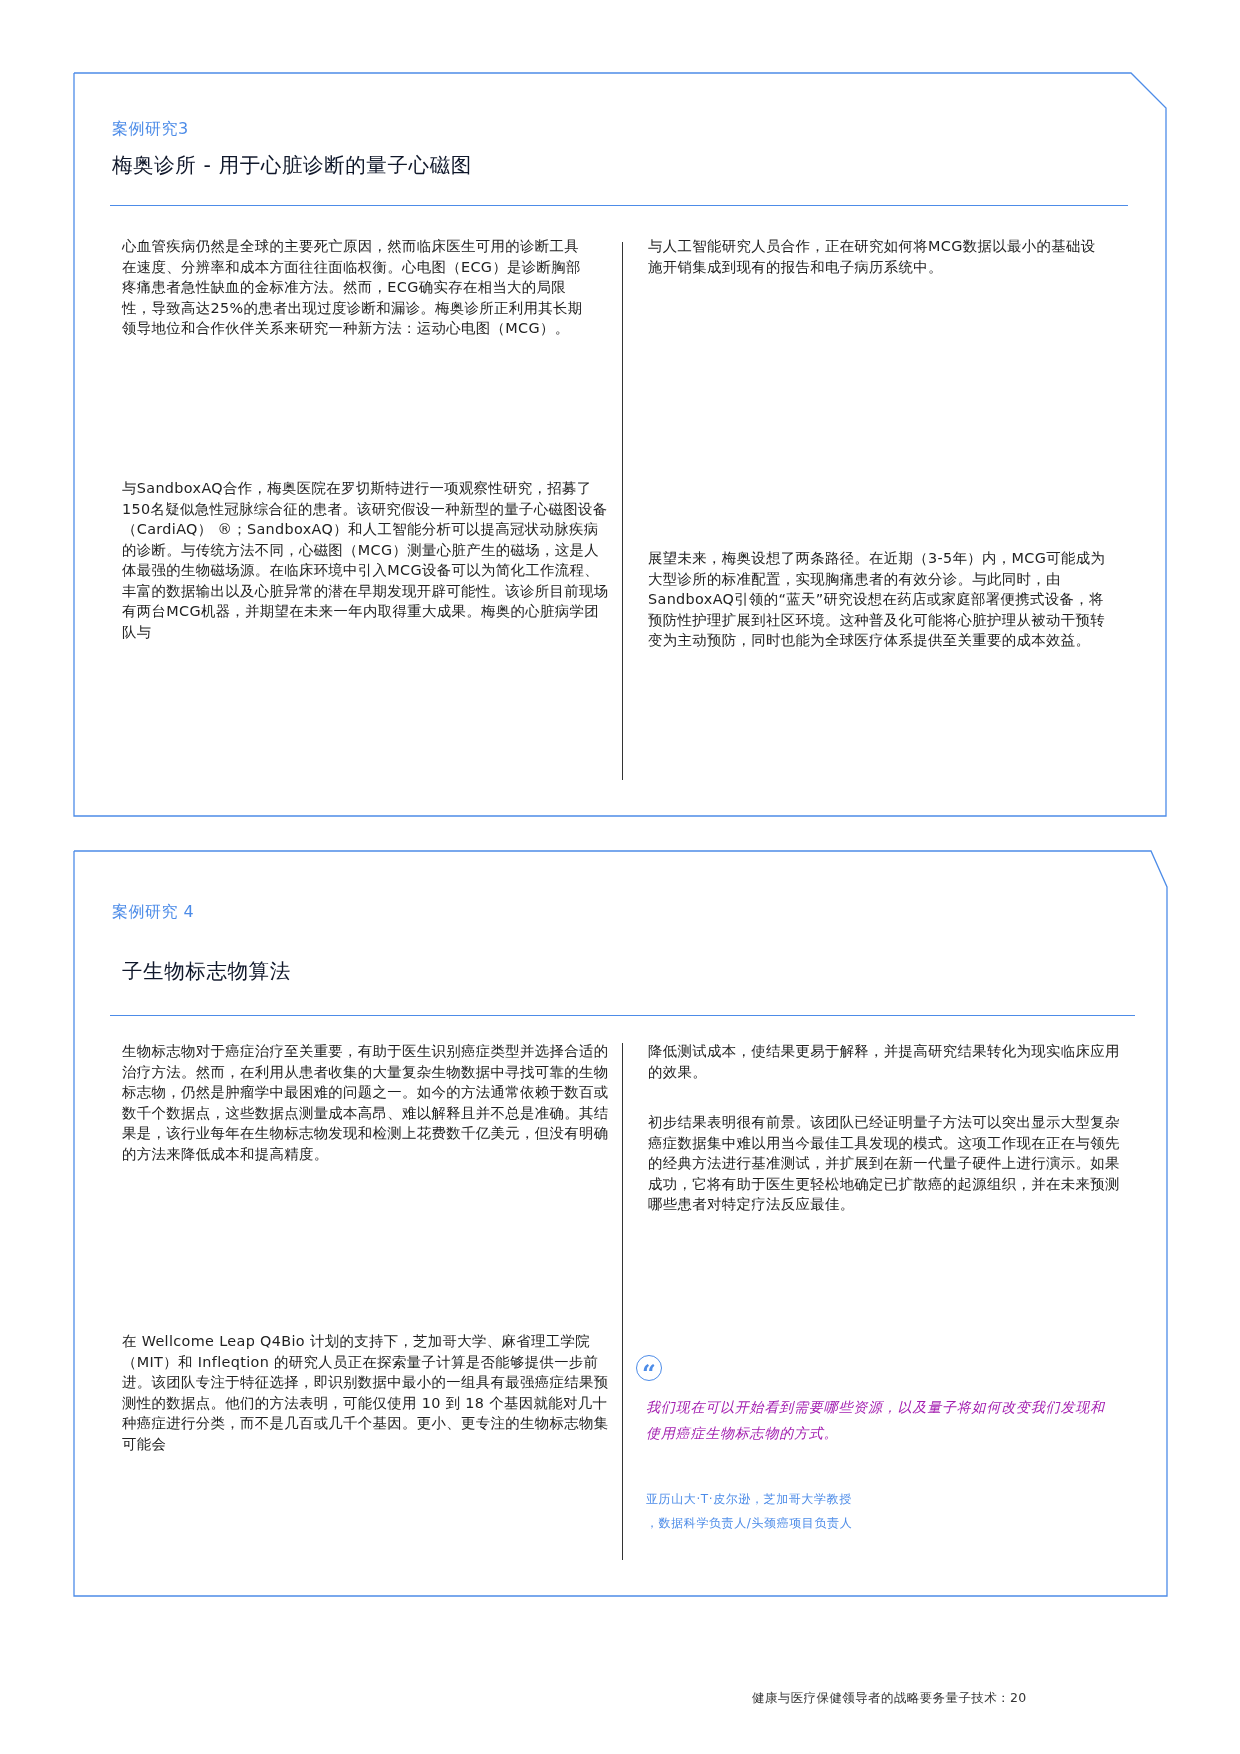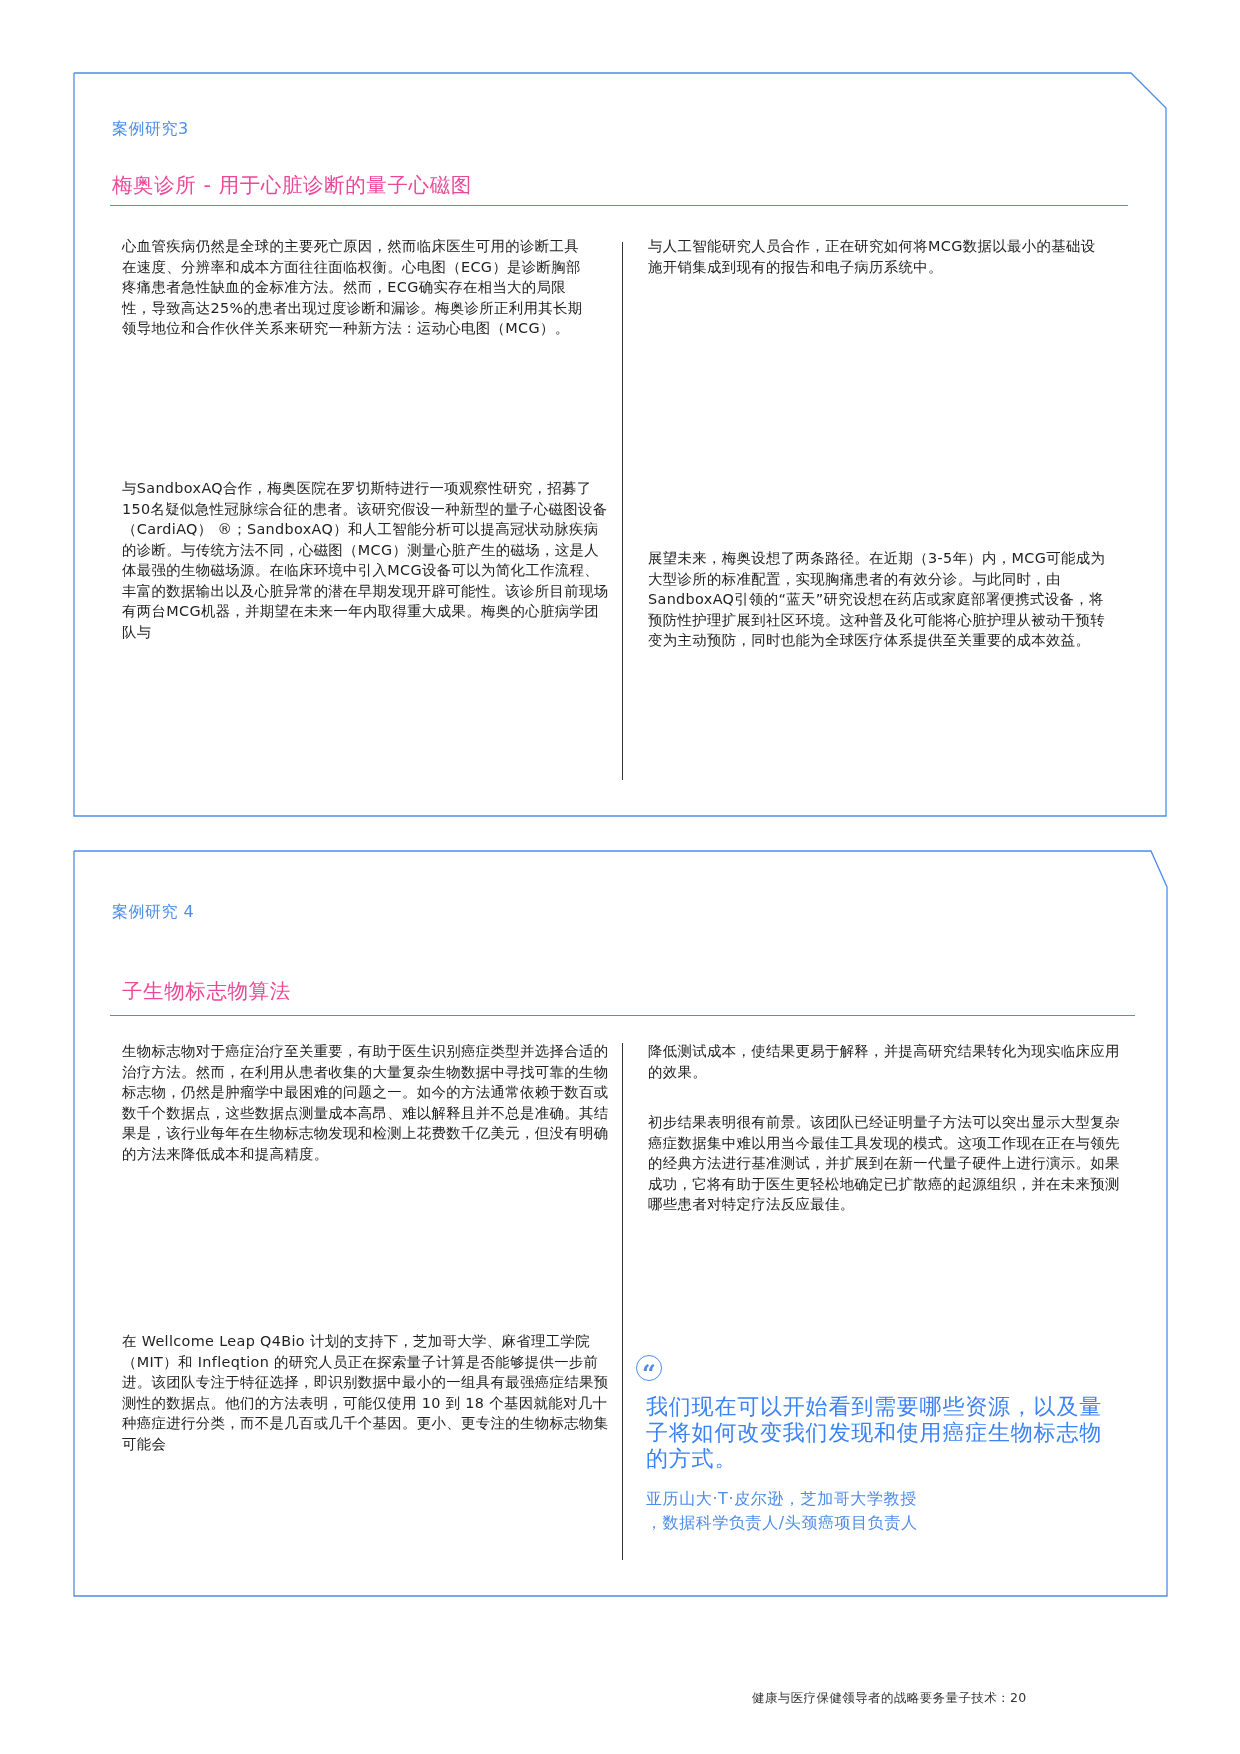--- a/index.html
+++ b/index.html
@@ -1,29 +1,29 @@
 <!DOCTYPE html>
 <html><head>
 <meta charset="utf-8">
 <style>
   html, body { margin: 0; padding: 0; background: #ffffff; }
   body { width: 1240px; height: 1754px; position: relative; overflow: hidden;
          font-family: "DejaVu Sans", "Liberation Sans", sans-serif; color: #222; }
   .box { position: absolute; }
   .box svg.frame { position: absolute; left: 0; top: 0; }
   .label { position: absolute; color: #4d8ce8; font-size: 16px; letter-spacing: 0.5px; }
-  .title { position: absolute; color: #ec4899; font-size: 20.5px; line-height: 27px; letter-spacing: 0.6px; margin-top: 20px; }
+  .title { position: absolute; color: #0f172a; font-size: 20.5px; line-height: 27px; letter-spacing: 0.6px; }
   .hr { position: absolute; height: 1px; background: #4d8ce8; }
   .vr { position: absolute; width: 1px; background: #333; }
   .para { position: absolute; font-size: 14.4px; line-height: 20.5px; color: #222; letter-spacing: 0.35px; text-align: left; }
   .quote-icon { position: absolute; width: 26px; height: 26px; border: 1.5px solid #4d8ce8; border-radius: 50%;
                 color: #4d8ce8; font-family: "DejaVu Serif", serif; font-weight: bold; font-size: 24px; line-height: 36px;
                 text-align: center; box-sizing: border-box; }
-  .quote { position: absolute; color: #3b82f6; font-size: 22px; line-height: 26px; letter-spacing: 0.8px; }
-  .attr { position: absolute; color: #4d8ce8; font-size: 16px; line-height: 24px; letter-spacing: 0.6px; }
+  .quote { position: absolute; color: #a21caf; font-size: 14px; line-height: 26px; letter-spacing: 0.8px; font-style: italic; }
+  .attr { position: absolute; color: #4d8ce8; font-size: 12px; line-height: 24px; letter-spacing: 0.6px; }
   .footer { position: absolute; font-size: 12.5px; color: #333; letter-spacing: 0.4px; }
 </style>
 </head>
 <body>
 
 <div class="box" style="left:0;top:14px;width:1240px;height:820px;">
   <svg class="frame" width="1240" height="820">
     <polyline points="74,59 1131,59 1166,94 1166,802 74,802 74,59" fill="none" stroke="#4d8ce8" stroke-width="1.3"></polyline>
   </svg>
   <div class="label" style="left:112px;top:105px;">案例研究3</div>

